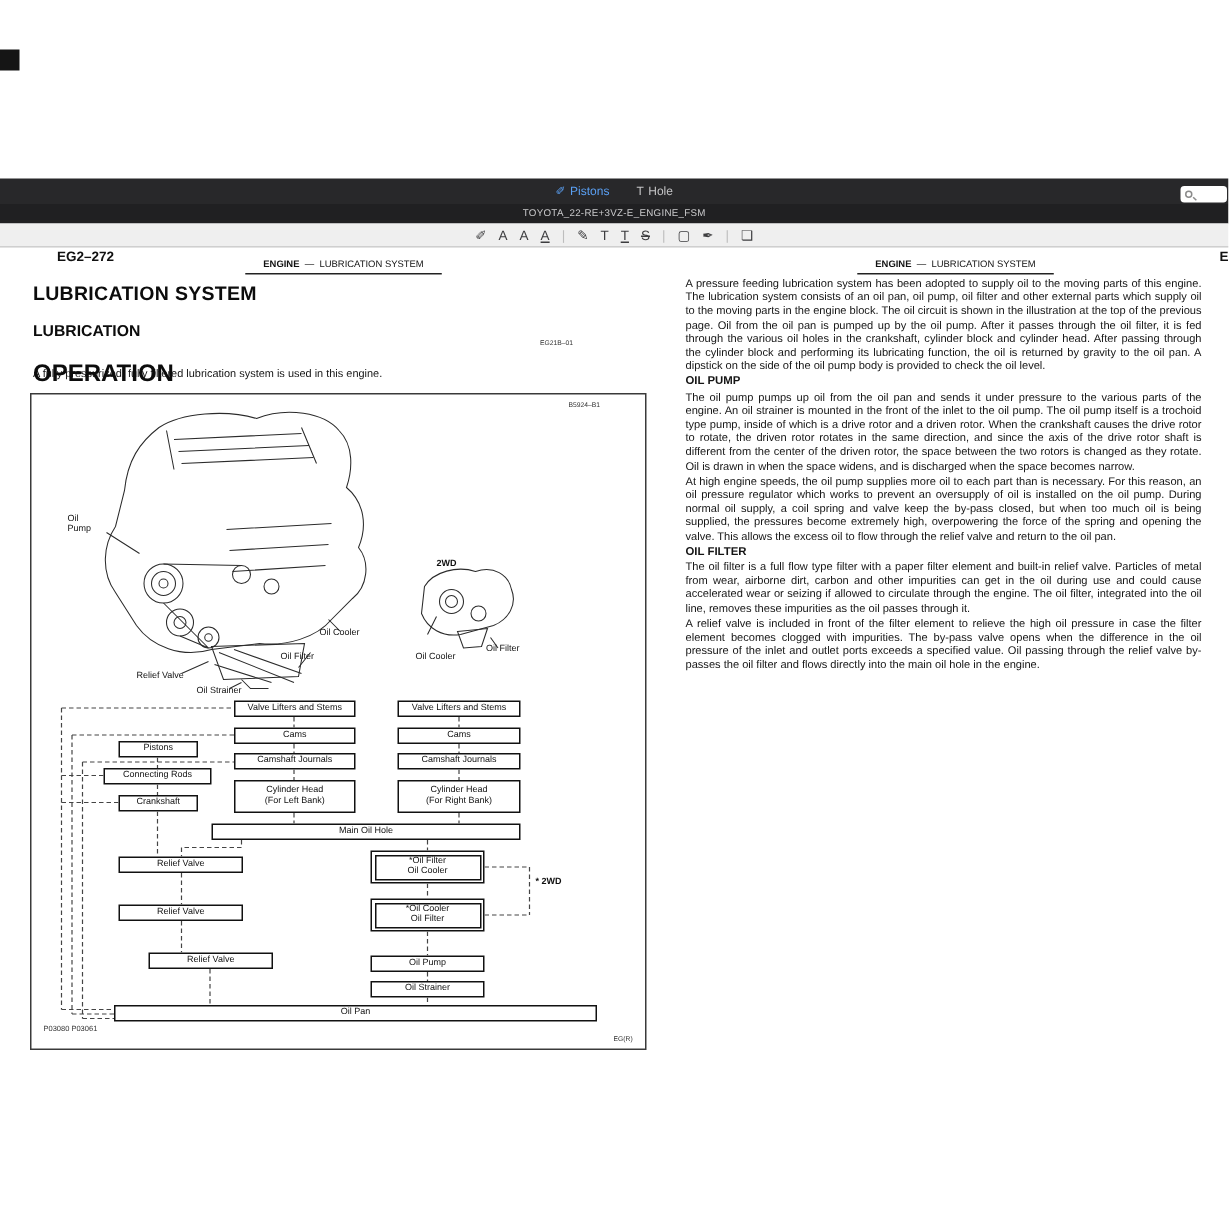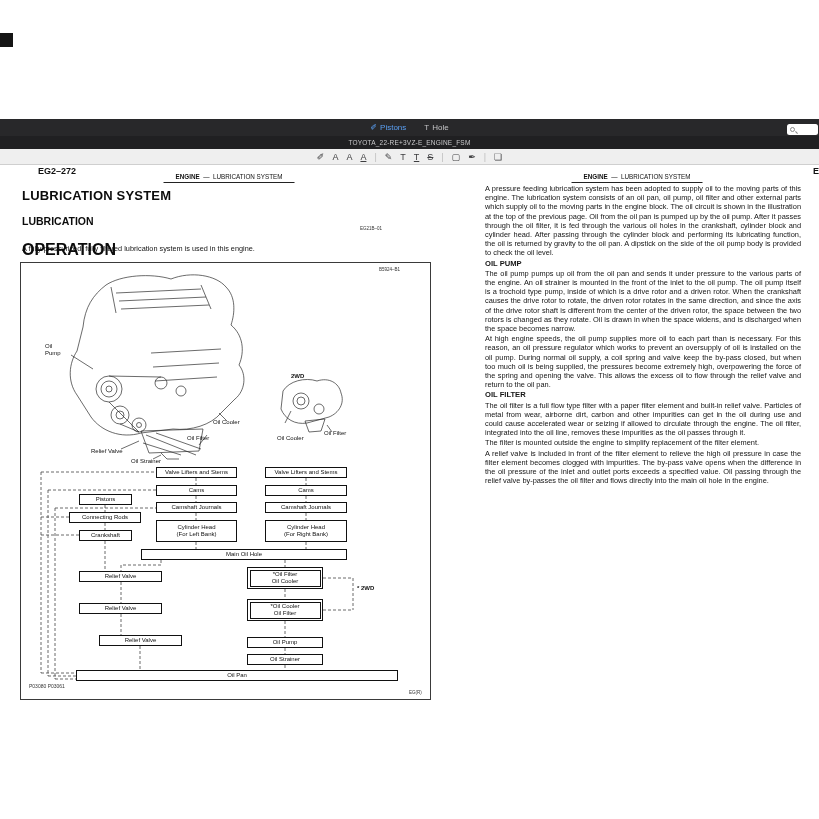--- a/index.html
+++ b/index.html
@@ -42,21 +42,21 @@
   .fig-label { position:absolute; font-size:6px; color:#111; white-space:pre-line; line-height:7px; }
   .fig-label.b { font-weight:bold; }
   .flow-box { position:absolute; border:1px solid #111; background:#fff; display:flex; align-items:center; justify-content:center; text-align:center; font-size:6px; line-height:7.5px; color:#111; white-space:pre-line; z-index:2; }
   .flow-box.double::after { content:""; position:absolute; inset:1.5px; border:1px solid #111; pointer-events:none; }
   .fig-note { position:absolute; font-size:6px; font-weight:bold; color:#111; z-index:2; }
   .fig-caption { position:absolute; left:8px; top:420px; font-size:5px; color:#333; }
   .fig-corner { position:absolute; left:388px; top:427px; font-size:4.5px; color:#333; }
 
   
   .rp-col { position:absolute; left:457px; top:184px; width:344px; font-size:7.4px; line-height:9.2px; color:#141414; text-align:justify; }
-  .rp-col p { margin-bottom:1px;margin-left:28px; }
+  .rp-col p { margin-bottom:1px; }
   .rp-h { font-weight:bold; font-size:7.6px; margin-top:1px; }
 </style>
 </head>
 <body>
 
 <div class="artifact"></div>
 
 <div class="bar1">
   <div class="tab active">
     <span class="tab-icon">✐</span>
@@ -194,15 +194,14 @@
 <div class="pageno" style="left:793px;">EG2–</div>
 <div class="page-header ph-right"><span class="sect">ENGINE</span>&nbsp;&nbsp;<span>—</span>&nbsp;&nbsp;<span>LUBRICATION SYSTEM</span></div>
 
 <div class="rp-col">
   <p>A pressure feeding lubrication system has been adopted to supply oil to the moving parts of this engine. The lubrication system consists of an oil pan, oil pump, oil filter and other external parts which supply oil to the moving parts in the engine block. The oil circuit is shown in the illustration at the top of the previous page. Oil from the oil pan is pumped up by the oil pump. After it passes through the oil filter, it is fed through the various oil holes in the crankshaft, cylinder block and cylinder head. After passing through the cylinder block and performing its lubricating function, the oil is returned by gravity to the oil pan. A dipstick on the side of the oil pump body is provided to check the oil level.</p>
   <p class="rp-h">OIL PUMP</p>
   <p>The oil pump pumps up oil from the oil pan and sends it under pressure to the various parts of the engine. An oil strainer is mounted in the front of the inlet to the oil pump. The oil pump itself is a trochoid type pump, inside of which is a drive rotor and a driven rotor. When the crankshaft causes the drive rotor to rotate, the driven rotor rotates in the same direction, and since the axis of the drive rotor shaft is different from the center of the driven rotor, the space between the two rotors is changed as they rotate. Oil is drawn in when the space widens, and is discharged when the space becomes narrow.</p>
   <p>At high engine speeds, the oil pump supplies more oil to each part than is necessary. For this reason, an oil pressure regulator which works to prevent an oversupply of oil is installed on the oil pump. During normal oil supply, a coil spring and valve keep the by-pass closed, but when too much oil is being supplied, the pressures become extremely high, overpowering the force of the spring and opening the valve. This allows the excess oil to flow through the relief valve and return to the oil pan.</p>
   <p class="rp-h">OIL FILTER</p>
   <p>The oil filter is a full flow type filter with a paper filter element and built-in relief valve. Particles of metal from wear, airborne dirt, carbon and other impurities can get in the oil during use and could cause accelerated wear or seizing if allowed to circulate through the engine. The oil filter, integrated into the oil line, removes these impurities as the oil passes through it.</p>
-  <p>The filter is mounted outside the engine to simplify replacement of the filter element.</p>
   <p>A relief valve is included in front of the filter element to relieve the high oil pressure in case the filter element becomes clogged with impurities. The by-pass valve opens when the difference in the oil pressure of the inlet and outlet ports exceeds a specified value. Oil passing through the relief valve by-passes the oil filter and flows directly into the main oil hole in the engine.</p>
 </div>
 
 </body></html>

